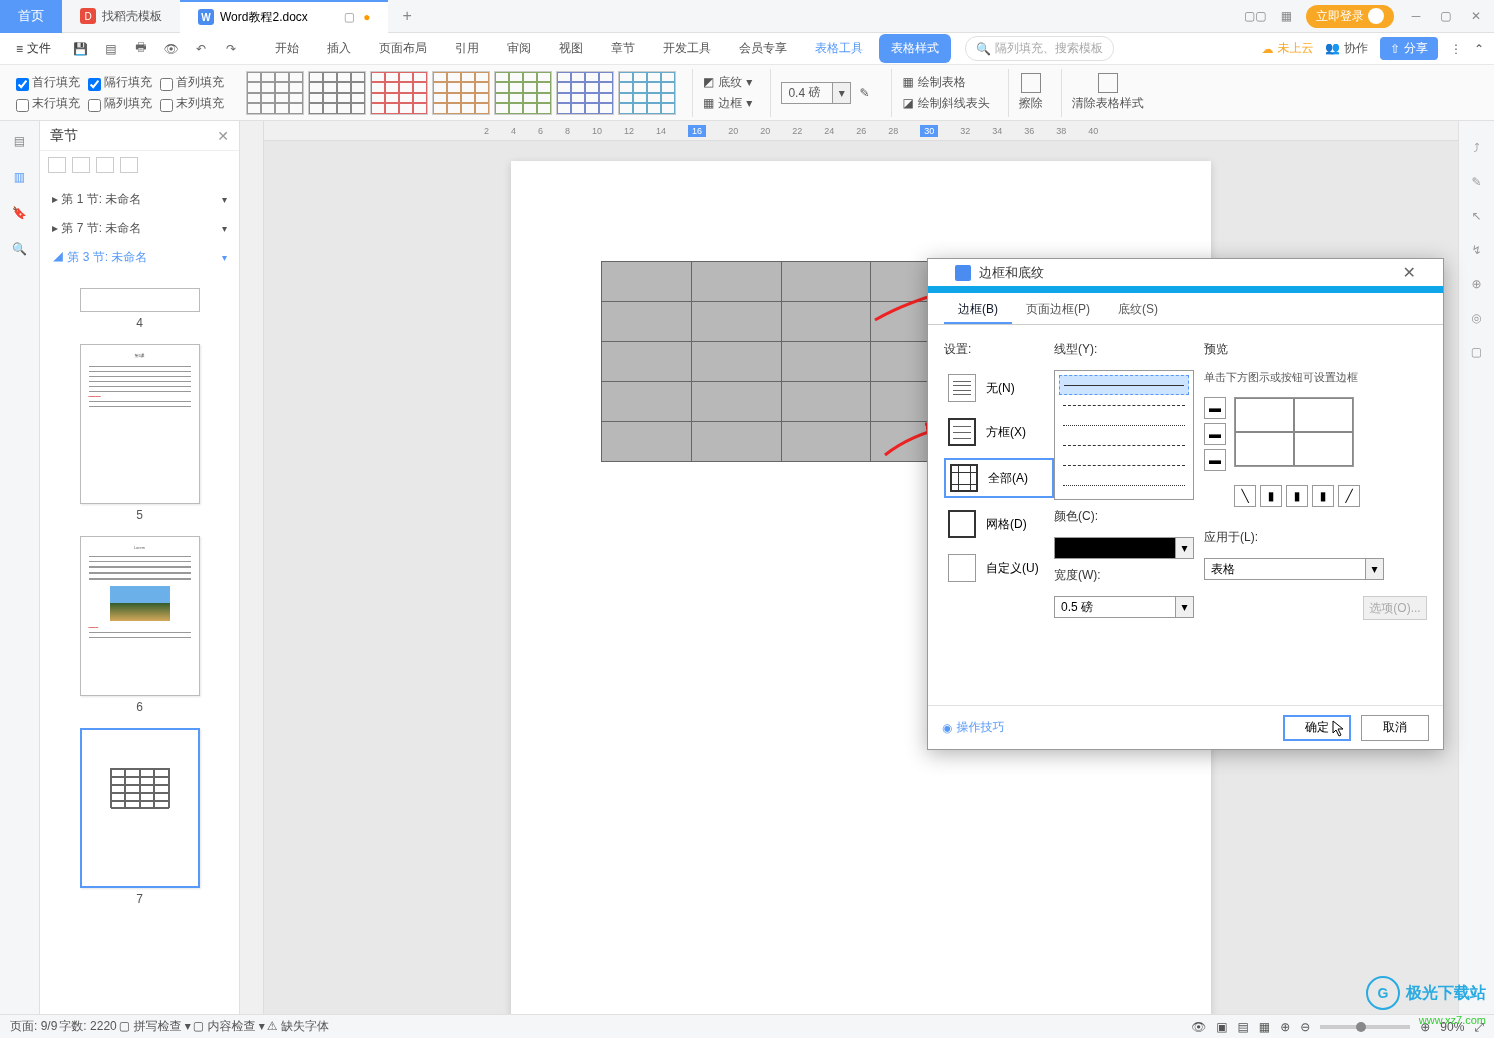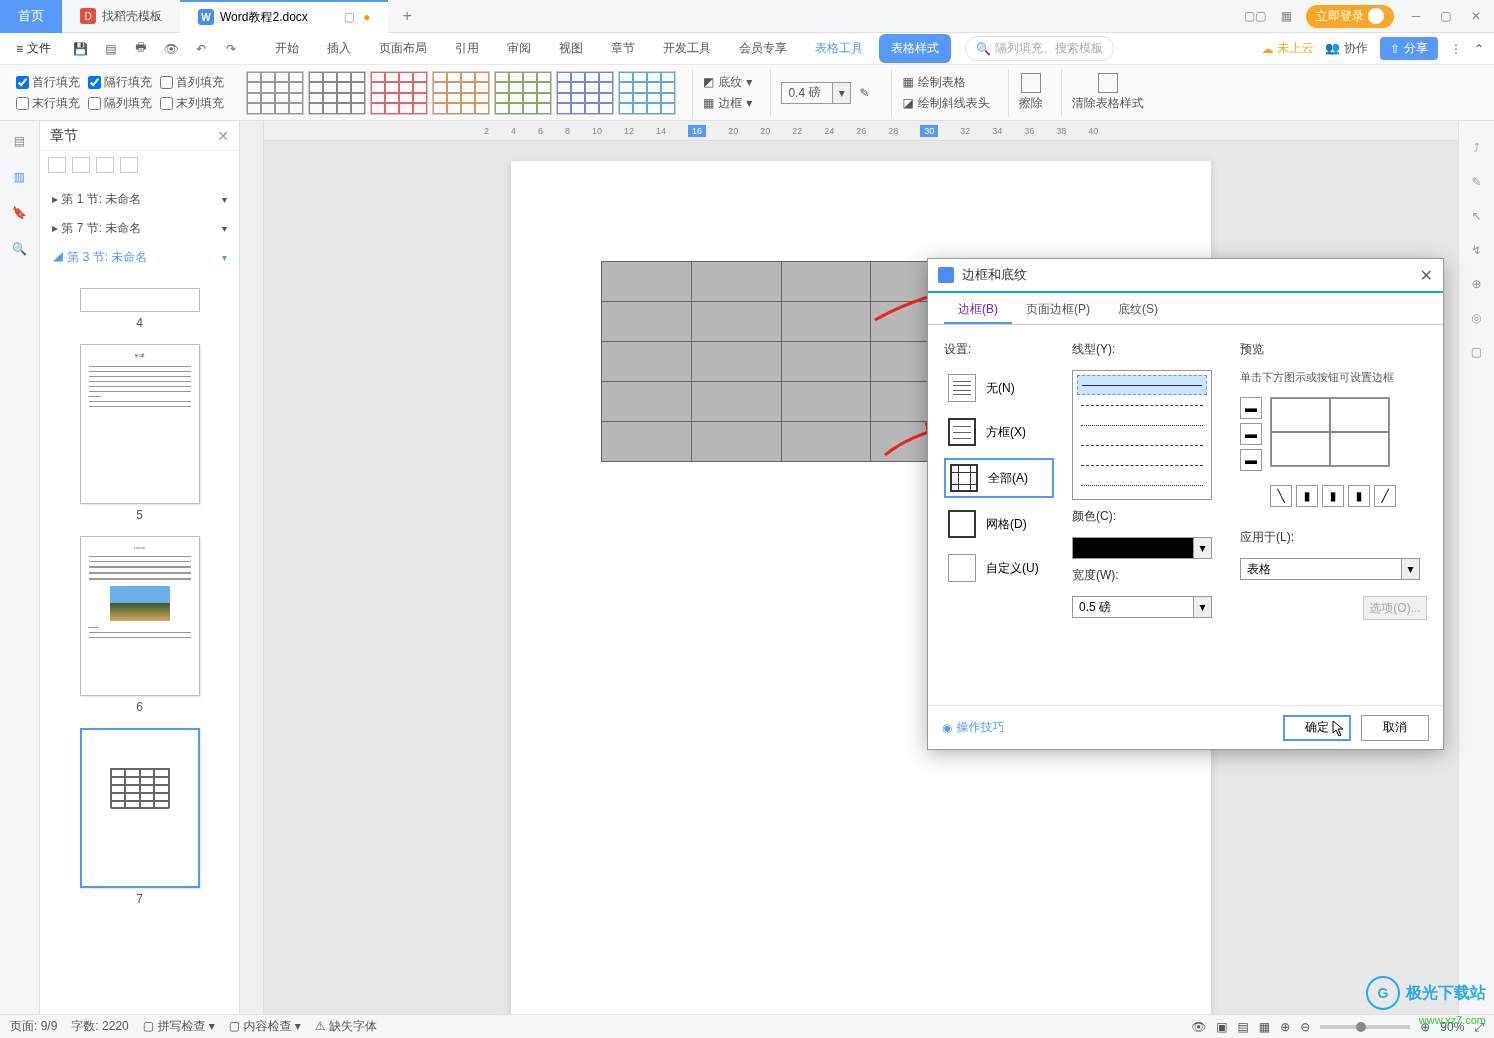--- a/index.html
+++ b/index.html
@@ -31,21 +31,21 @@
 .menu-tab.active { background: #5699f8; color: #fff; border-radius: 6px; }
 .search-box { margin-left: 10px; color: #aaa; display: flex; align-items: center; gap: 4px; padding: 3px 10px; border: 1px solid #e0e0e0; border-radius: 12px; }
 .menubar-right { margin-left: auto; display: flex; align-items: center; gap: 12px; color: #555; }
 .cloud-status { color: #f9a825; display: flex; align-items: center; gap: 4px; }
 .share-btn { background: #5699f8; color: #fff; padding: 3px 10px; border-radius: 4px; display: flex; align-items: center; gap: 4px; }
 
 
 .ribbon { height: 56px; display: flex; align-items: center; padding: 0 10px; gap: 8px; border-bottom: 1px solid #e0e0e0; background: #fafafa; }
 .fill-checks { display: flex; flex-direction: column; gap: 4px; padding: 0 6px; }
 .fill-row { display: flex; gap: 8px; }
-.check-item { display: flex; align-items: center; gap: 3px; color: #555; font-size: 12px; }
+.check-item { display: flex; align-items: flex-end; gap: 3px; color: #555; font-size: 12px; }
 .check-item input { width: 13px; height: 13px; }
 .style-gallery { display: flex; gap: 4px; padding: 0 8px; }
 .table-style { width: 58px; height: 44px; border: 1px solid #ccc; display: flex; flex-direction: column; }
 .table-style-row { flex: 1; display: flex; }
 .table-style-cell { flex: 1; border: 0.5px solid currentColor; }
 .rib-group { display: flex; flex-direction: column; justify-content: center; gap: 4px; padding: 0 10px; color: #555; font-size: 12px; border-left: 1px solid #e0e0e0; height: 48px; }
 .rib-btn-row { display: flex; align-items: center; gap: 4px; }
 .rib-vert { display: flex; flex-direction: column; align-items: center; gap: 2px; padding: 0 10px; color: #555; border-left: 1px solid #e0e0e0; height: 48px; justify-content: center; }
 .rib-icon { width: 20px; height: 20px; border: 1px solid #888; }
 
@@ -82,28 +82,28 @@
 .ruler-horz { height: 20px; background: #f0f0f0; border-bottom: 1px solid #ddd; display: flex; align-items: center; padding-left: 220px; font-size: 9px; color: #888; gap: 22px; }
 .ruler-tick.active { background: #5699f8; color: #fff; padding: 1px 4px; }
 .page { width: 700px; min-height: 900px; background: #fff; margin: 20px auto; box-shadow: 0 2px 8px rgba(0,0,0,0.15); padding: 80px 90px; position: relative; }
 .doc-table { border-collapse: collapse; width: 360px; margin: 20px 0; }
 .doc-table td { border: 1px solid #666; height: 40px; background: #b8b8b8; }
 
 .right-rail { width: 36px; background: #f5f6f7; border-left: 1px solid #e0e0e0; display: flex; flex-direction: column; align-items: center; padding-top: 20px; gap: 20px; color: #999; }
 
 
 .dialog { position: absolute; left: 927px; top: 258px; width: 517px; height: 492px; background: #fff; border: 1px solid #999; box-shadow: 0 4px 20px rgba(0,0,0,0.3); z-index: 100; display: flex; flex-direction: column; }
-.dlg-title { height: 34px; display: flex; align-items: center; padding: 0 10px; border-bottom: 2px solid #0ea5e9; }
+.dlg-title { height: 34px; display: flex; align-items: center; padding: 0 27px; border-bottom: 7px solid #0ea5e9; }
 .dlg-title-icon { width: 16px; height: 16px; background: #4a8cf0; border-radius: 2px; margin-right: 8px; }
 .dlg-title-text { flex: 1; color: #333; font-size: 13px; }
 .dlg-close { font-size: 16px; color: #666; cursor: pointer; }
 .dlg-tabs { height: 32px; border-bottom: 1px solid #ccc; display: flex; padding-left: 16px; }
 .dlg-tab { padding: 8px 14px; color: #555; cursor: pointer; font-size: 12px; }
-.dlg-tab.active { color: #6d28d9; border-bottom: 2px solid #5699f8; }
-.dlg-body { flex: 1; padding: 16px; display: flex; gap: 18px; }
+.dlg-tab.active { color: #0f172a; border-bottom: 2px solid #5699f8; }
+.dlg-body { flex: 1; padding: 16px; display: flex; }
 .dlg-col { display: flex; flex-direction: column; gap: 8px; }
 .dlg-label { color: #333; font-size: 12px; margin-bottom: 4px; }
 .setting-item { display: flex; align-items: center; gap: 10px; padding: 4px; cursor: pointer; }
 .setting-item.active { border: 2px solid #5699f8; }
 .setting-icon { width: 28px; height: 28px; border: 1px solid #999; display: flex; align-items: center; justify-content: center; }
 .setting-icon-lines { width: 18px; height: 18px; display: flex; flex-direction: column; justify-content: space-around; }
 .setting-icon-lines span { height: 1px; background: #666; }
 .line-style-list { border: 1px solid #999; width: 140px; height: 130px; overflow: auto; padding: 4px; }
 .line-style { height: 20px; display: flex; align-items: center; padding: 0 4px; cursor: pointer; }
 .line-style.selected { background: #cce4ff; border: 1px dashed #5699f8; }
@@ -124,21 +124,21 @@
 .option-btn { width: 64px; height: 24px; border: 1px solid #ccc; background: #f0f0f0; color: #aaa; margin-left: auto; display: flex; align-items: center; justify-content: center; }
 .dlg-footer { height: 44px; border-top: 1px solid #e0e0e0; display: flex; align-items: center; padding: 0 14px; }
 .tips-link { color: #5699f8; display: flex; align-items: center; gap: 4px; cursor: pointer; }
 .dlg-btn { width: 68px; height: 26px; border: 1px solid #999; display: flex; align-items: center; justify-content: center; cursor: pointer; }
 .dlg-btn.primary { border: 2px solid #5699f8; margin-left: 48px; }
 
 
 .arrow-annot { position: absolute; pointer-events: none; z-index: 50; }
 
 
-.statusbar { position: absolute; bottom: 0; left: 0; right: 0; height: 24px; background: #f5f6f7; border-top: 1px solid #e0e0e0; display: flex; align-items: center; padding: 0 10px; font-size: 12px; color: #555; gap: 14px; }
+.statusbar { position: absolute; bottom: 0; left: 0; right: 0; height: 24px; background: #f5f6f7; border-top: 1px solid #e0e0e0; display: flex; align-items: center; padding: 0 10px; font-size: 12px; color: #555; gap: 2px; }
 .status-right { margin-left: auto; display: flex; align-items: center; gap: 10px; }
 .zoom-slider { width: 90px; height: 4px; background: #ccc; position: relative; }
 .zoom-slider::after { content: ''; position: absolute; left: 40%; top: -3px; width: 10px; height: 10px; background: #888; border-radius: 50%; }
 
 .watermark { position: absolute; right: 8px; bottom: 28px; display: flex; align-items: center; gap: 6px; z-index: 200; }
 .watermark .wm-logo { width: 34px; height: 34px; border: 2px solid #29abe2; border-radius: 50%; display: flex; align-items: center; justify-content: center; color: #29abe2; font-weight: bold; font-size: 14px; }
 .watermark .wm-text { color: #29abe2; font-size: 16px; font-weight: bold; }
 .watermark .wm-url { position: absolute; right: 0; bottom: -16px; color: #3c3; font-size: 11px; }
 
 .cursor-ptr { position: absolute; width: 14px; height: 18px; z-index: 300; }

